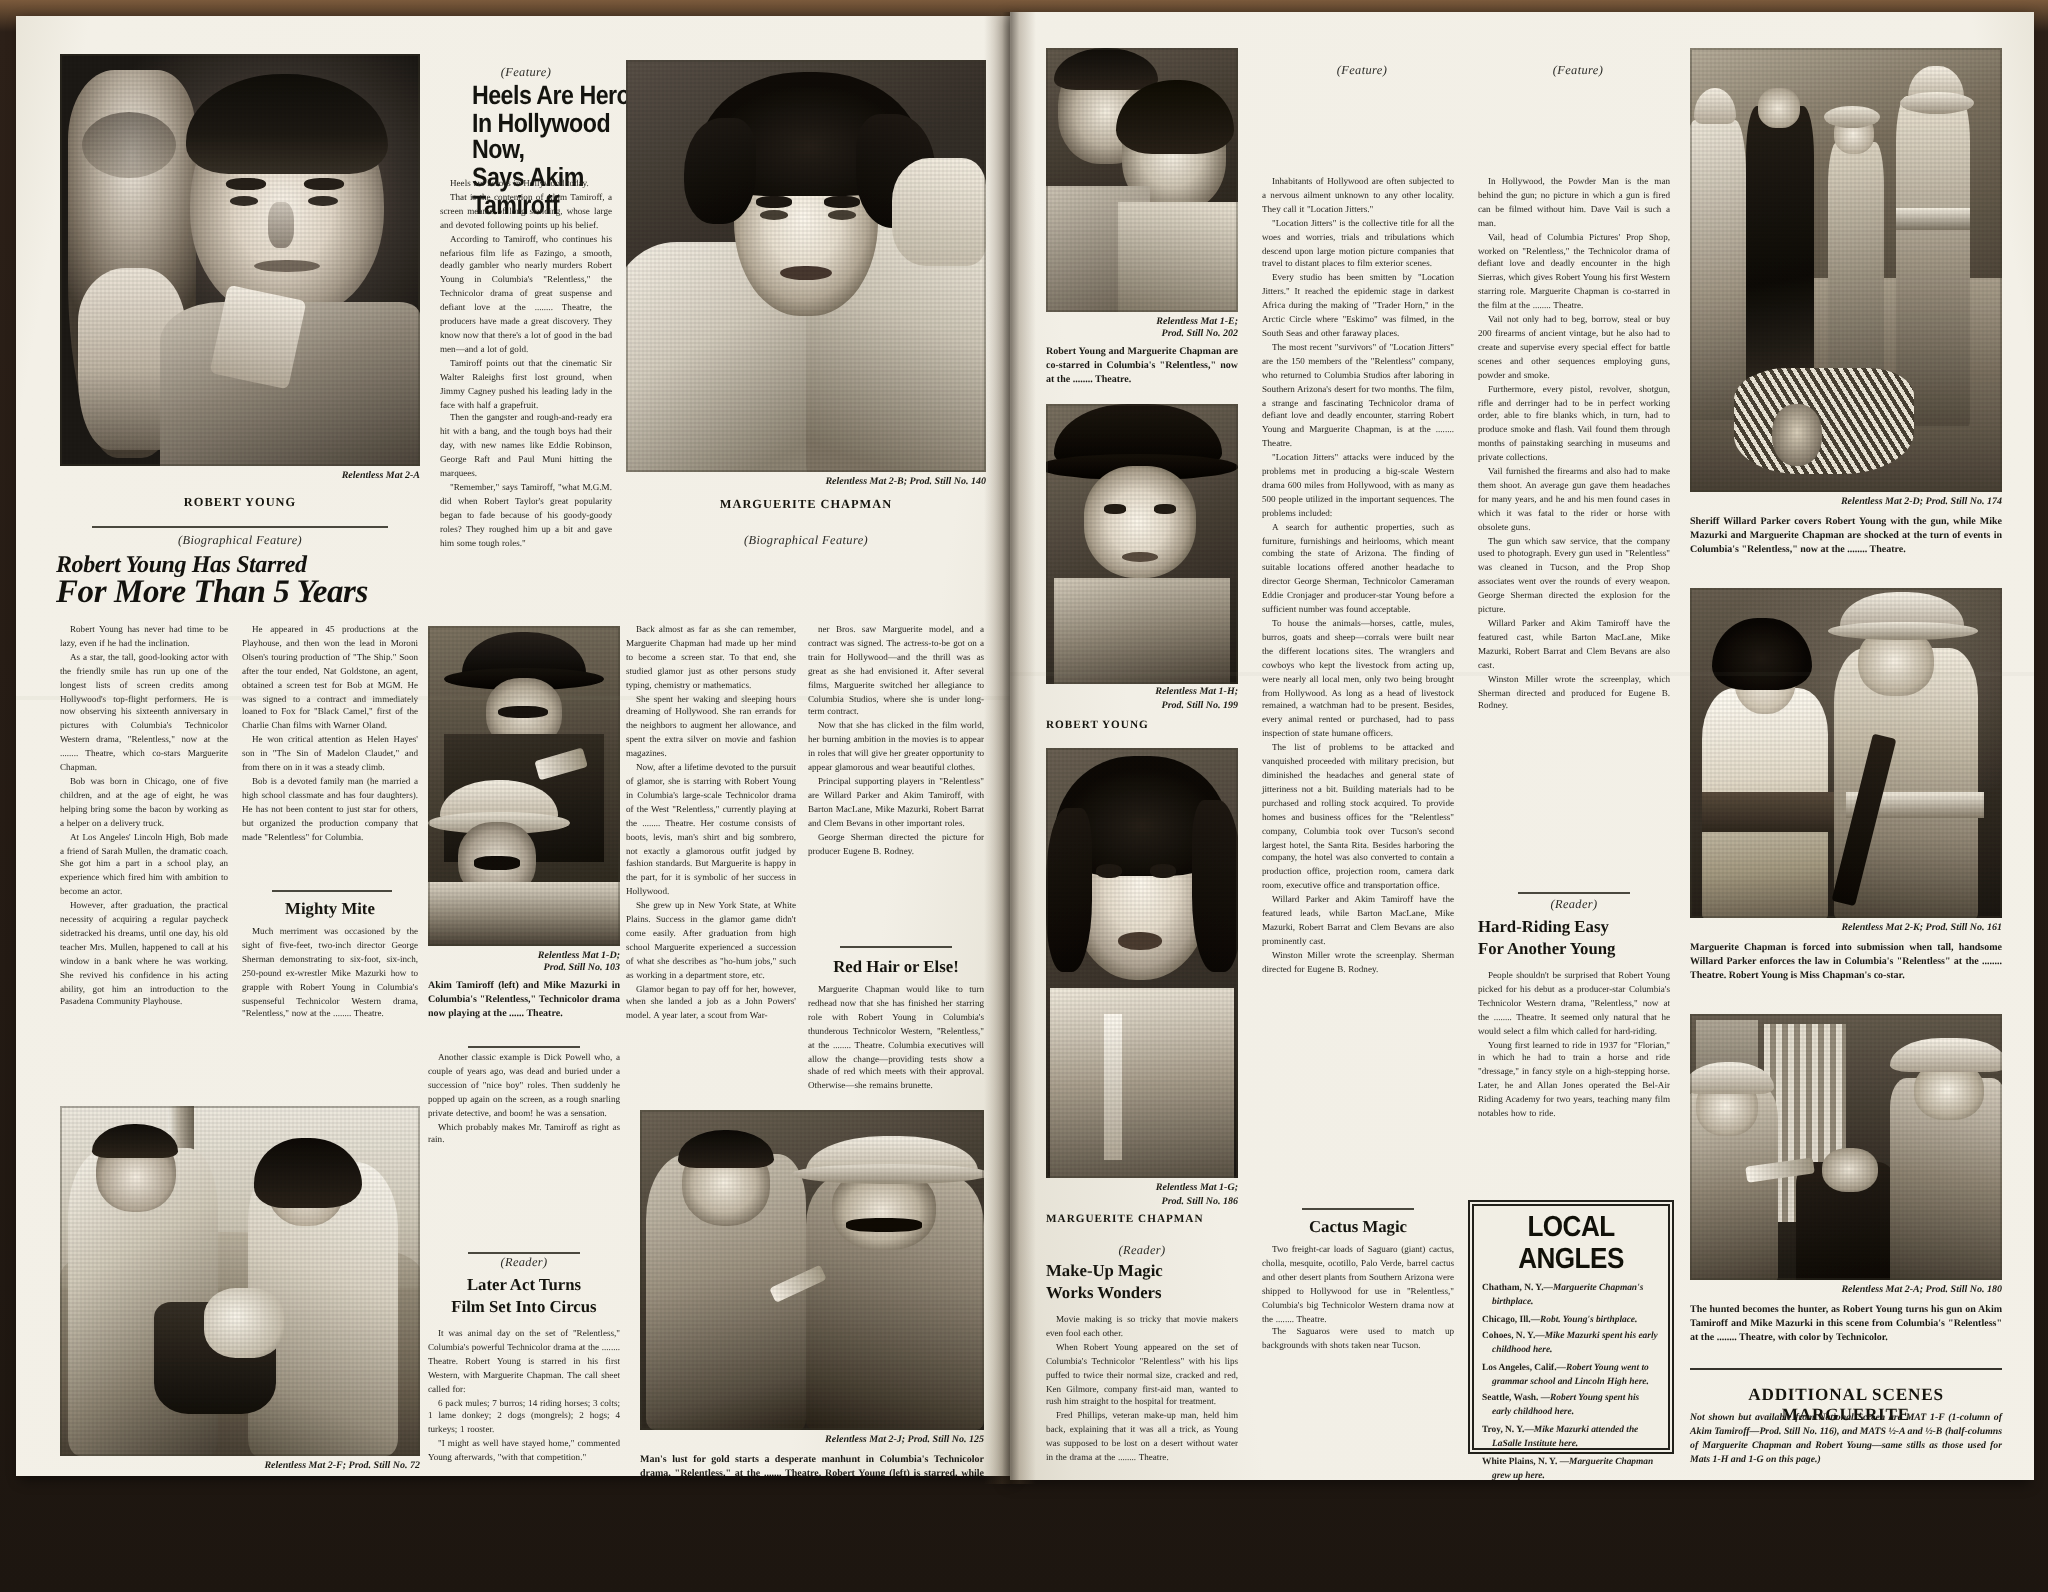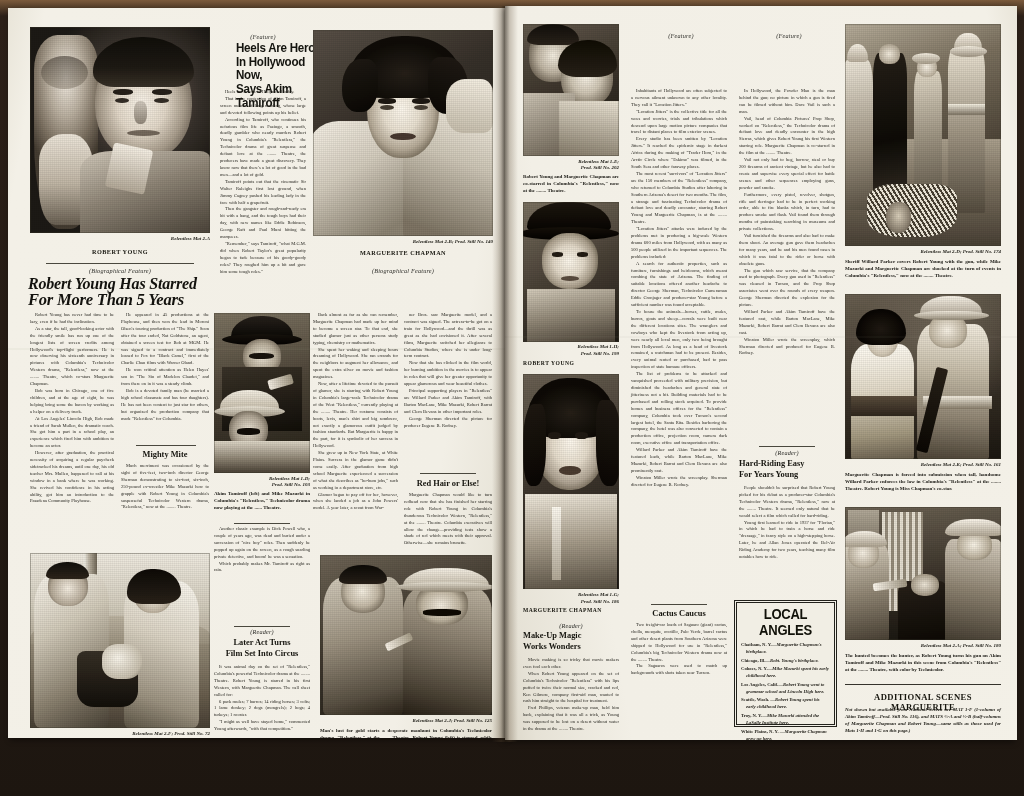--- a/index.html
+++ b/index.html
@@ -180,21 +180,21 @@
       <div class="ph-grain"></div>
         <div class="ph-border"></div>
     </div>
 
     <div class="cap-mat" style="position:absolute;left:110px;top:228px;width:92px;">Relentless Mat 2-A</div>
     <div class="namecap" style="position:absolute;left:22px;top:240px;width:180px;">ROBERT YOUNG</div>
     <div class="rule" style="position:absolute;left:38px;top:252px;width:148px;"></div>
 
     <div class="kicker" style="position:absolute;left:22px;top:259px;width:180px;">(Biographical Feature)</div>
     <div style="position:absolute;left:20px;top:268px;width:195px;">
-      <div class="hl-ital" style="font-size:16px;">Robert Young Has Starred</div>
+      <div class="hl-ital" style="font-size:12px;">Robert Young Has Starred</div>
       <div class="hl-ital" style="font-size:16.5px;">For More Than 5 Years</div>
     </div>
     <div class="body-col" style="position:absolute;left:22px;top:304px;width:84px;">
       <p>Robert Young has never had time to be lazy, even if he had the inclination.</p>
       <p>As a star, the tall, good-looking actor with the friendly smile has run up one of the longest lists of screen credits among Hollywood's top-flight performers. He is now observing his sixteenth anniversary in pictures with Columbia's Technicolor Western drama, "Relentless," now at the ........ Theatre, which co-stars Marguerite Chapman.</p>
       <p>Bob was born in Chicago, one of five children, and at the age of eight, he was helping bring some the bacon by working as a helper on a delivery truck.</p>
       <p>At Los Angeles' Lincoln High, Bob made a friend of Sarah Mullen, the dramatic coach. She got him a part in a school play, an experience which fired him with ambition to become an actor.</p>
       <p>However, after graduation, the practical necessity of acquiring a regular paycheck sidetracked his dreams, until one day, his old teacher Mrs. Mullen, happened to call at his window in a bank where he was working. She revived his confidence in his acting ability, got him an introduction to the Pasadena Community Playhouse.</p>
     </div>
     <div class="body-col" style="position:absolute;left:113px;top:304px;width:88px;">
@@ -481,42 +481,42 @@
       <p>Every studio has been smitten by "Location Jitters." It reached the epidemic stage in darkest Africa during the making of "Trader Horn," in the Arctic Circle where "Eskimo" was filmed, in the South Seas and other faraway places.</p>
       <p>The most recent "survivors" of "Location Jitters" are the 150 members of the "Relentless" company, who returned to Columbia Studios after laboring in Southern Arizona's desert for two months. The film, a strange and fascinating Technicolor drama of defiant love and deadly encounter, starring Robert Young and Marguerite Chapman, is at the ........ Theatre.</p>
       <p>"Location Jitters" attacks were induced by the problems met in producing a big-scale Western drama 600 miles from Hollywood, with as many as 500 people utilized in the important sequences. The problems included:</p>
       <p>A search for authentic properties, such as furniture, furnishings and heirlooms, which meant combing the state of Arizona. The finding of suitable locations offered another headache to director George Sherman, Technicolor Cameraman Eddie Cronjager and producer-star Young before a sufficient number was found acceptable.</p>
       <p>To house the animals—horses, cattle, mules, burros, goats and sheep—corrals were built near the different locations sites. The wranglers and cowboys who kept the livestock from acting up, were nearly all local men, only two being brought from Hollywood. As long as a head of livestock remained, a watchman had to be present. Besides, every animal rented or purchased, had to pass inspection of state humane officers.</p>
       <p>The list of problems to be attacked and vanquished proceeded with military precision, but diminished the headaches and general state of jitteriness not a bit. Building materials had to be purchased and rolling stock acquired. To provide homes and business offices for the "Relentless" company, Columbia took over Tucson's second largest hotel, the Santa Rita. Besides harboring the company, the hotel was also converted to contain a production office, projection room, camera dark room, executive office and transportation office.</p>
       <p>Willard Parker and Akim Tamiroff have the featured leads, while Barton MacLane, Mike Mazurki, Robert Barrat and Clem Bevans are also prominently cast.</p>
       <p>Winston Miller wrote the screenplay. Sherman directed for Eugene B. Rodney.</p>
     </div>
     <div class="rule" style="position:absolute;left:146px;top:595px;width:56px;"></div>
-    <div class="hl-small" style="position:absolute;left:126px;top:602px;width:96px;">Cactus Caucus</div>
+    <div class="hl-small" style="position:absolute;left:126px;top:602px;width:96px;">Cactus Magic</div>
     <div class="body-col" style="position:absolute;left:126px;top:616px;width:96px;">
       <p>Two freight-car loads of Saguaro (giant) cactus, cholla, mesquite, ocotillo, Palo Verde, barrel cactus and other desert plants from Southern Arizona were shipped to Hollywood for use in "Relentless," Columbia's big Technicolor Western drama now at the ........ Theatre.</p>
       <p>The Saguaros were used to match up backgrounds with shots taken near Tucson.</p>
     </div>
 
     <div class="kicker" style="position:absolute;left:234px;top:26px;width:100px;">(Feature)</div>
     <div class="body-col" style="position:absolute;left:234px;top:82px;width:96px;">
       <p>In Hollywood, the Powder Man is the man behind the gun; no picture in which a gun is fired can be filmed without him. Dave Vail is such a man.</p>
       <p>Vail, head of Columbia Pictures' Prop Shop, worked on "Relentless," the Technicolor drama of defiant love and deadly encounter in the high Sierras, which gives Robert Young his first Western starring role. Marguerite Chapman is co-starred in the film at the ........ Theatre.</p>
       <p>Vail not only had to beg, borrow, steal or buy 200 firearms of ancient vintage, but he also had to create and supervise every special effect for battle scenes and other sequences employing guns, powder and smoke.</p>
       <p>Furthermore, every pistol, revolver, shotgun, rifle and derringer had to be in perfect working order, able to fire blanks which, in turn, had to produce smoke and flash. Vail found them through months of painstaking searching in museums and private collections.</p>
       <p>Vail furnished the firearms and also had to make them shoot. An average gun gave them headaches for many years, and he and his men found cases in which it was fatal to the rider or horse with obsolete guns.</p>
       <p>The gun which saw service, that the company used to photograph. Every gun used in "Relentless" was cleaned in Tucson, and the Prop Shop associates went over the rounds of every weapon. George Sherman directed the explosion for the picture.</p>
       <p>Willard Parker and Akim Tamiroff have the featured cast, while Barton MacLane, Mike Mazurki, Robert Barrat and Clem Bevans are also cast.</p>
       <p>Winston Miller wrote the screenplay, which Sherman directed and produced for Eugene B. Rodney.</p>
     </div>
     <div class="rule" style="position:absolute;left:254px;top:437px;width:56px;"></div>
     <div class="kicker" style="position:absolute;left:234px;top:443px;width:96px;">(Reader)</div>
     <div style="position:absolute;left:234px;top:452px;width:96px;">
       <div class="hl-small" style="text-align:left;">Hard-Riding Easy</div>
-      <div class="hl-small" style="text-align:left;">For Years Young</div>
+      <div class="hl-small" style="text-align:left;">For Another Young</div>
     </div>
     <div class="body-col" style="position:absolute;left:234px;top:479px;width:96px;">
       <p>People shouldn't be surprised that Robert Young picked for his debut as a producer-star Columbia's Technicolor Western drama, "Relentless," now at the ........ Theatre. It seemed only natural that he would select a film which called for hard-riding.</p>
       <p>Young first learned to ride in 1937 for "Florian," in which he had to train a horse and ride "dressage," in fancy style on a high-stepping horse. Later, he and Allan Jones operated the Bel-Air Riding Academy for two years, teaching many film notables how to ride.</p>
     </div>
 
     <div class="boxframe-double" style="position:absolute;left:231px;top:596px;width:99px;height:123px;background:#f1eee4;padding:3px 4px;">
       <div class="la-title" style="margin-bottom:3px;">LOCAL ANGLES</div>
       <ul class="la-list" style="margin:0;padding:0;">
         <li><span class="la-city">Chatham, N. Y.—</span><span class="la-note">Marguerite Chapman's birthplace.</span></li>

